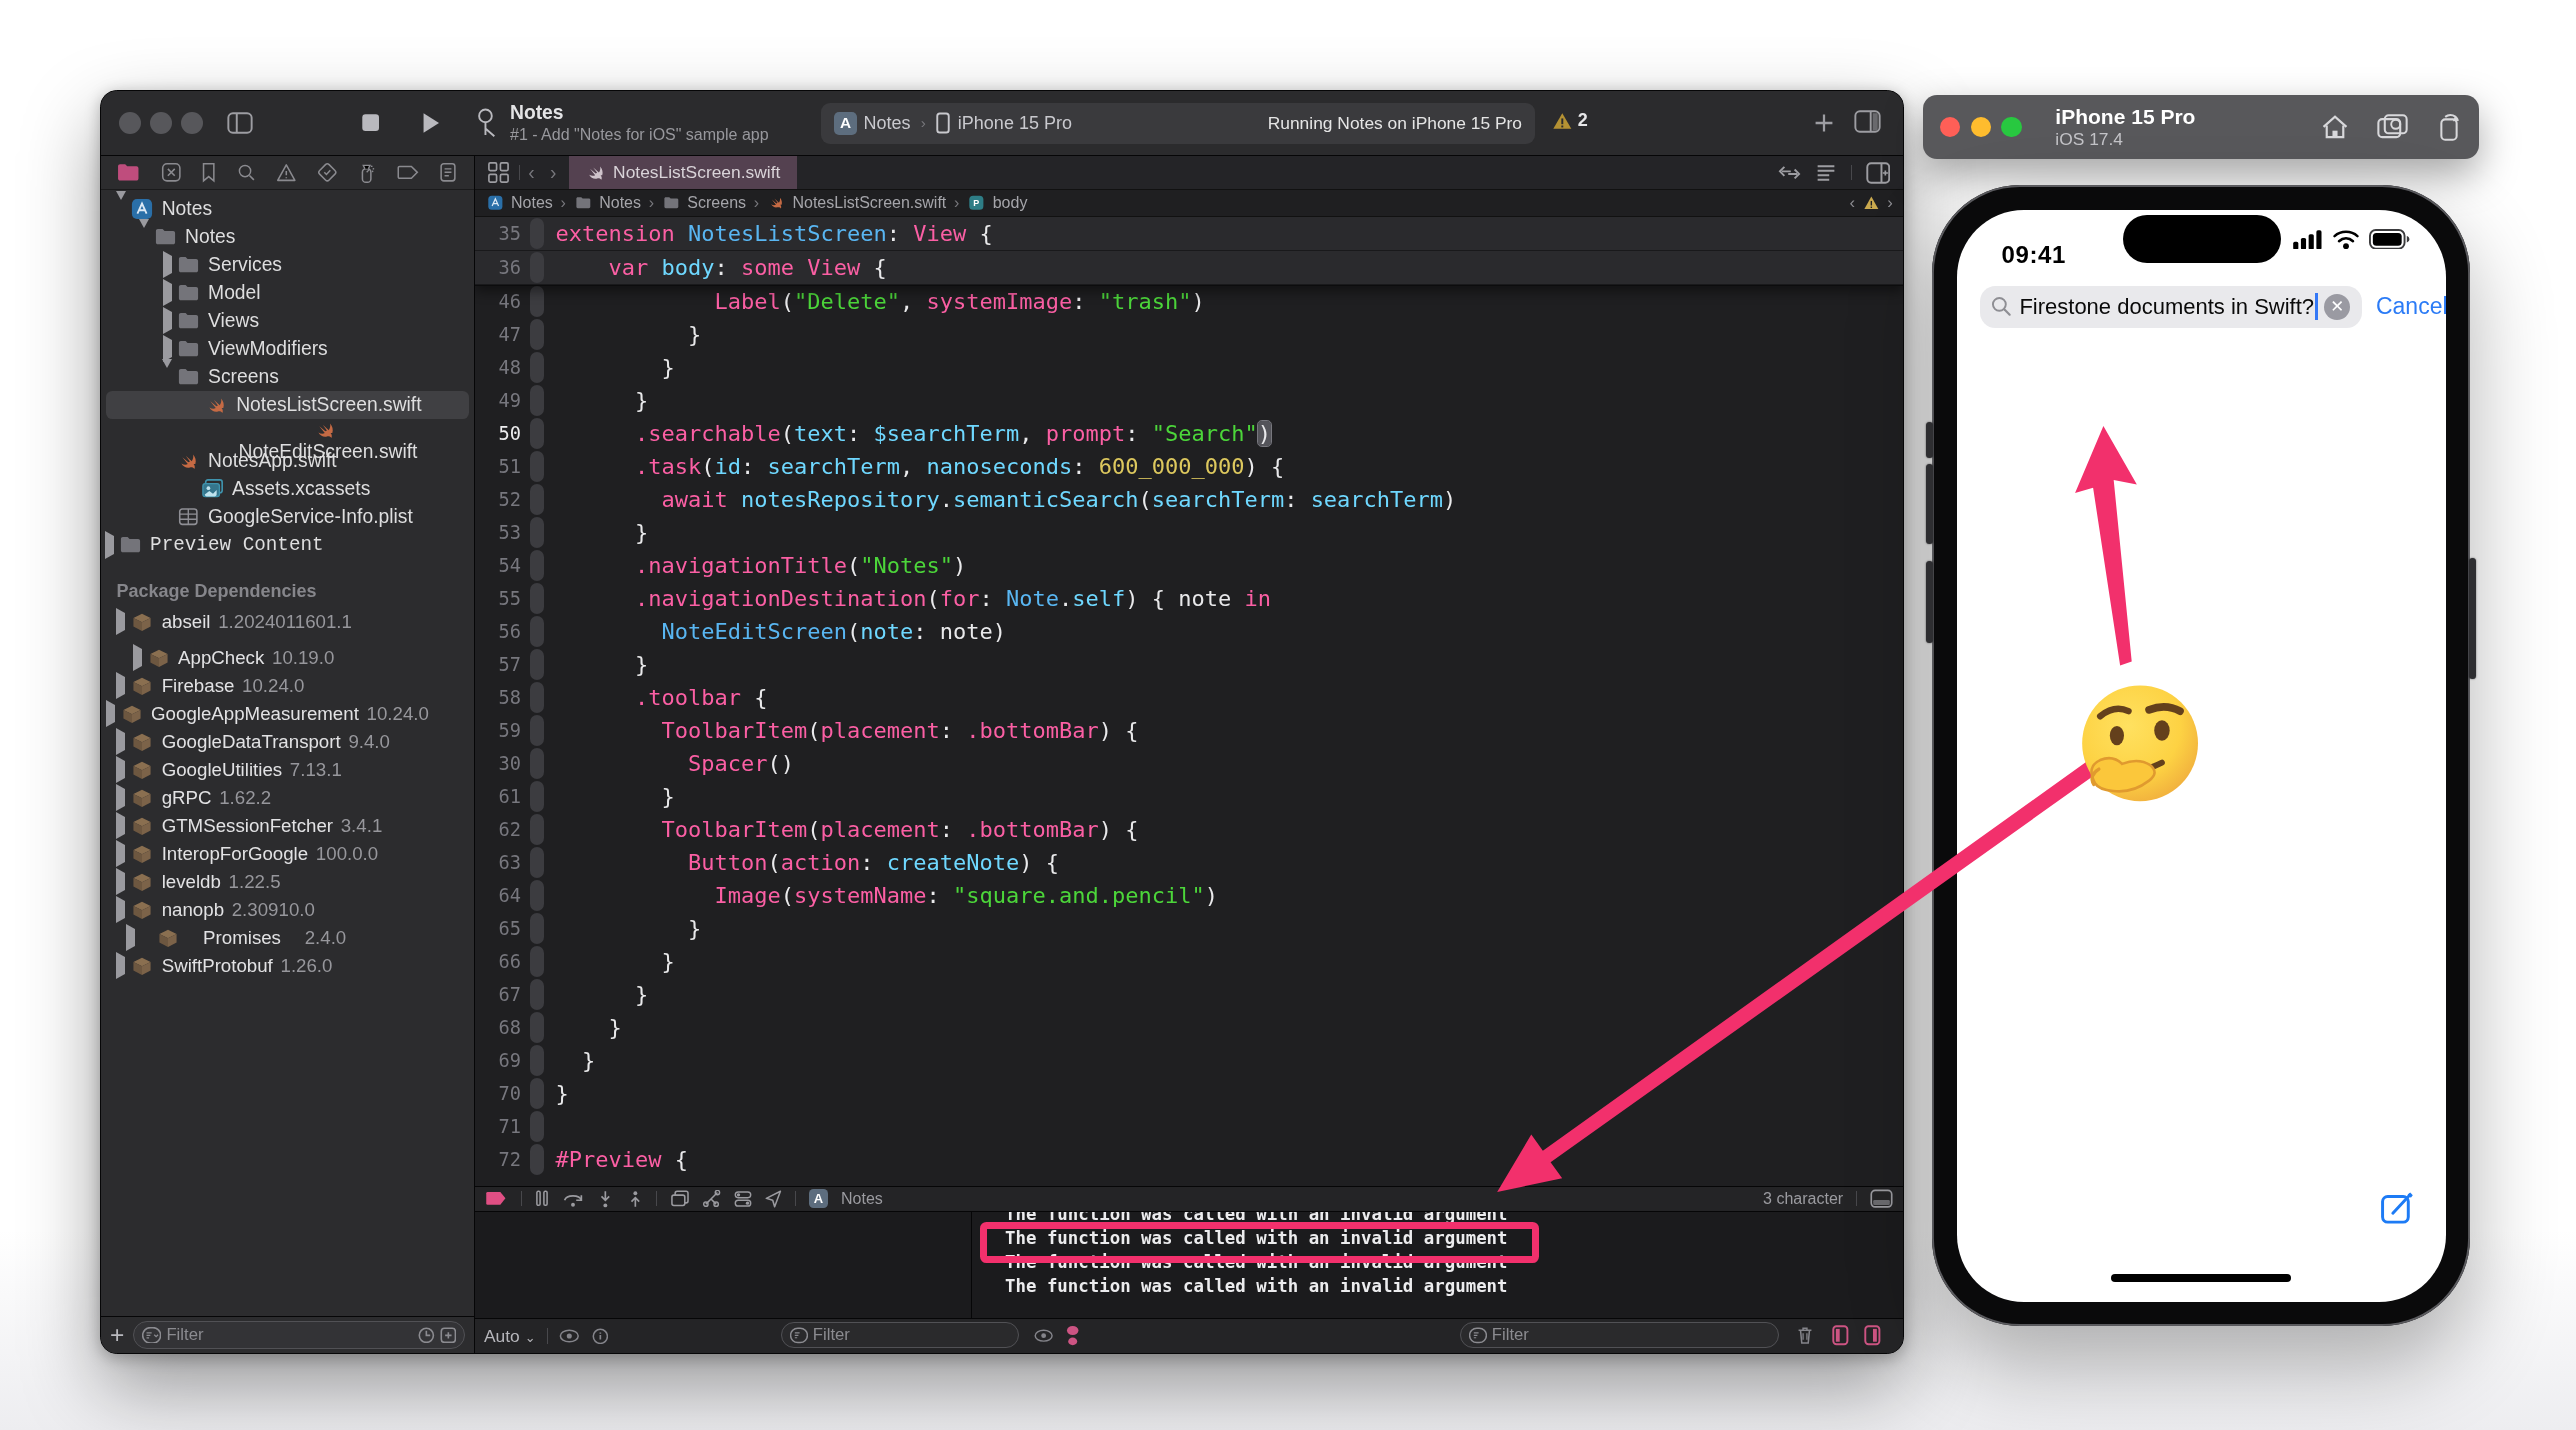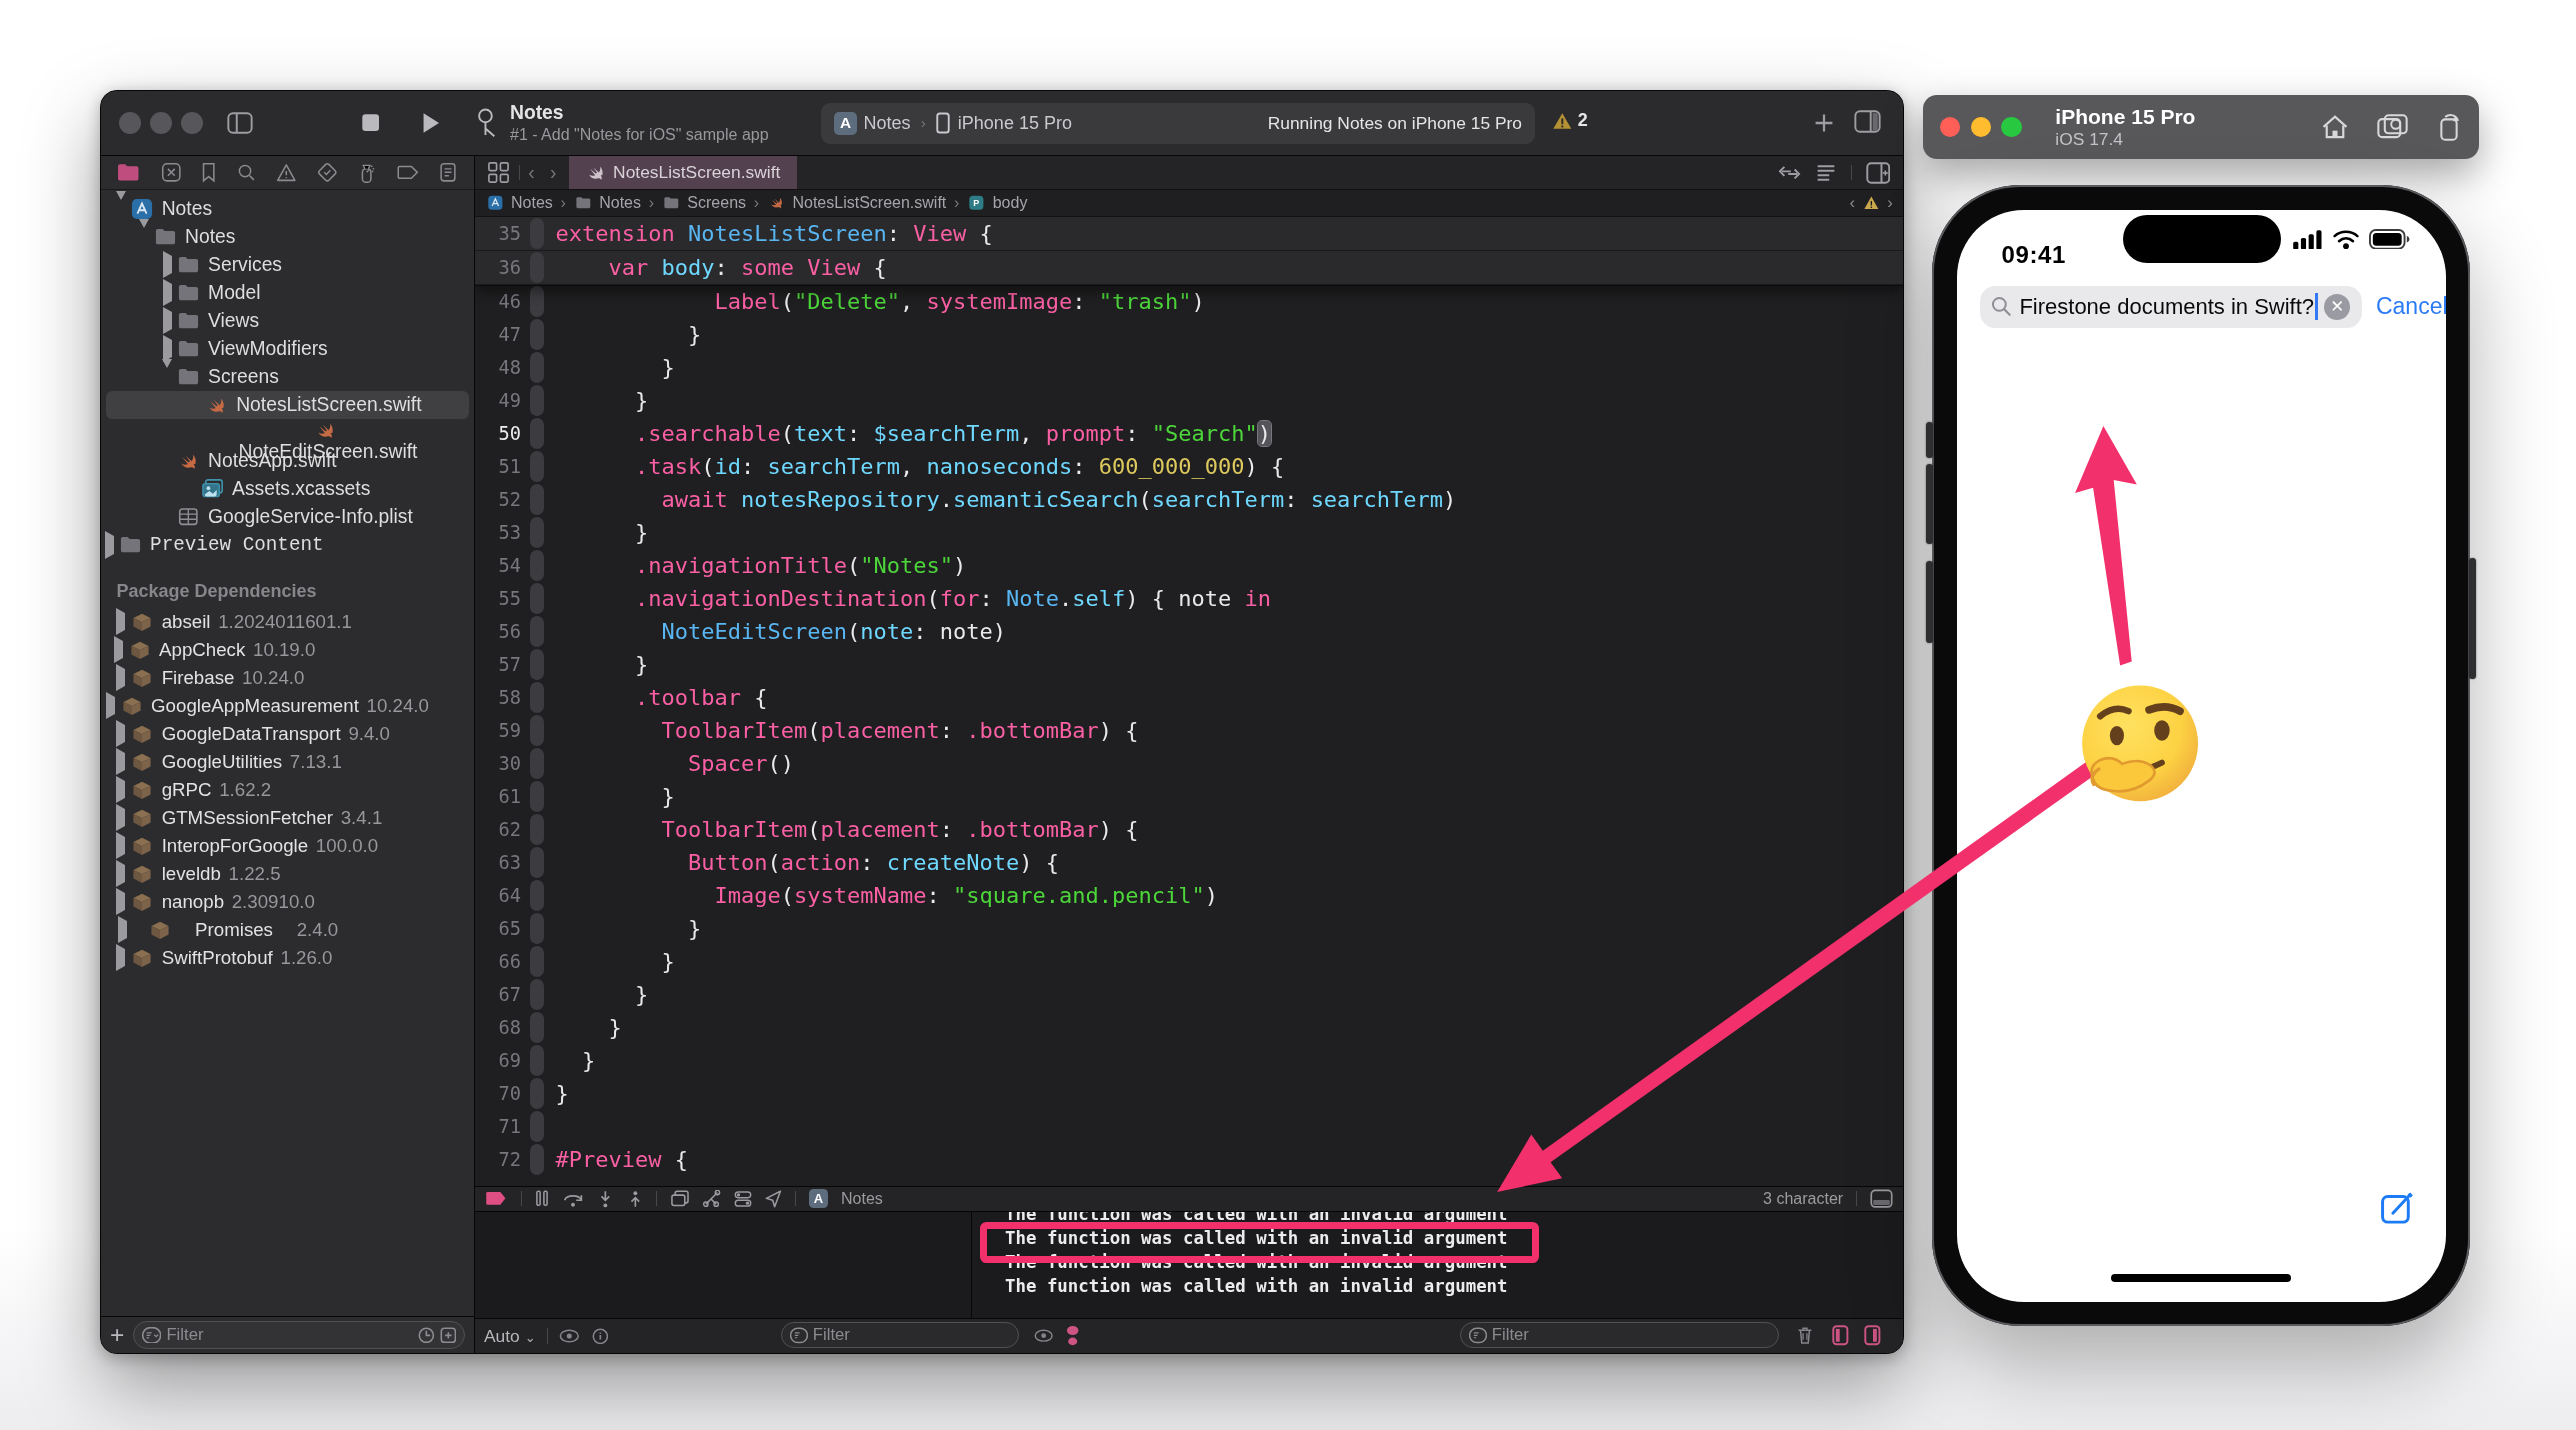--- a/index.html
+++ b/index.html
@@ -373,21 +373,21 @@
               <span class="ticon">
                 <svg width="22" height="20.6" viewBox="0 0 24 24">
                   <path d="M12 2 L22 7 L12 12 L2 7 Z" fill="#8a6f50"></path>
                   <path d="M2 7v10l10 5V12z" fill="#6d5740"></path>
                   <path d="M22 7v10l-10 5V12z" fill="#7c6349"></path>
                 </svg>
               </span>
               <span>abseil</span>
               <span class="pver">1.2024011601.1</span>
             </div>
-            <div class="prow" style="padding-left: 9px;">
+            <div class="prow" style="padding-left: 28px; margin-top: 8px;">
               <span class="chev"><span class="tri right"></span></span>
               <span class="ticon">
                 <svg width="22" height="20.6" viewBox="0 0 24 24">
                   <path d="M12 2 L22 7 L12 12 L2 7 Z" fill="#8a6f50"></path>
                   <path d="M2 7v10l10 5V12z" fill="#6d5740"></path>
                   <path d="M22 7v10l-10 5V12z" fill="#7c6349"></path>
                 </svg>
               </span>
               <span>AppCheck</span>
               <span class="pver">10.19.0</span>
@@ -493,21 +493,21 @@
               <span class="ticon">
                 <svg width="22" height="20.6" viewBox="0 0 24 24">
                   <path d="M12 2 L22 7 L12 12 L2 7 Z" fill="#8a6f50"></path>
                   <path d="M2 7v10l10 5V12z" fill="#6d5740"></path>
                   <path d="M22 7v10l-10 5V12z" fill="#7c6349"></path>
                 </svg>
               </span>
               <span>nanopb</span>
               <span class="pver">2.30910.0</span>
             </div>
-            <div class="prow" style="padding-left: 13px; gap: 16px;">
+            <div class="prow" style="padding-left: 21px; gap: 16px;">
               <span class="chev"><span class="tri right"></span></span>
               <span class="ticon">
                 <svg width="22" height="20.6" viewBox="0 0 24 24">
                   <path d="M12 2 L22 7 L12 12 L2 7 Z" fill="#8a6f50"></path>
                   <path d="M2 7v10l10 5V12z" fill="#6d5740"></path>
                   <path d="M22 7v10l-10 5V12z" fill="#7c6349"></path>
                 </svg>
               </span>
               <span>Promises</span>
               <span class="pver">2.4.0</span>

